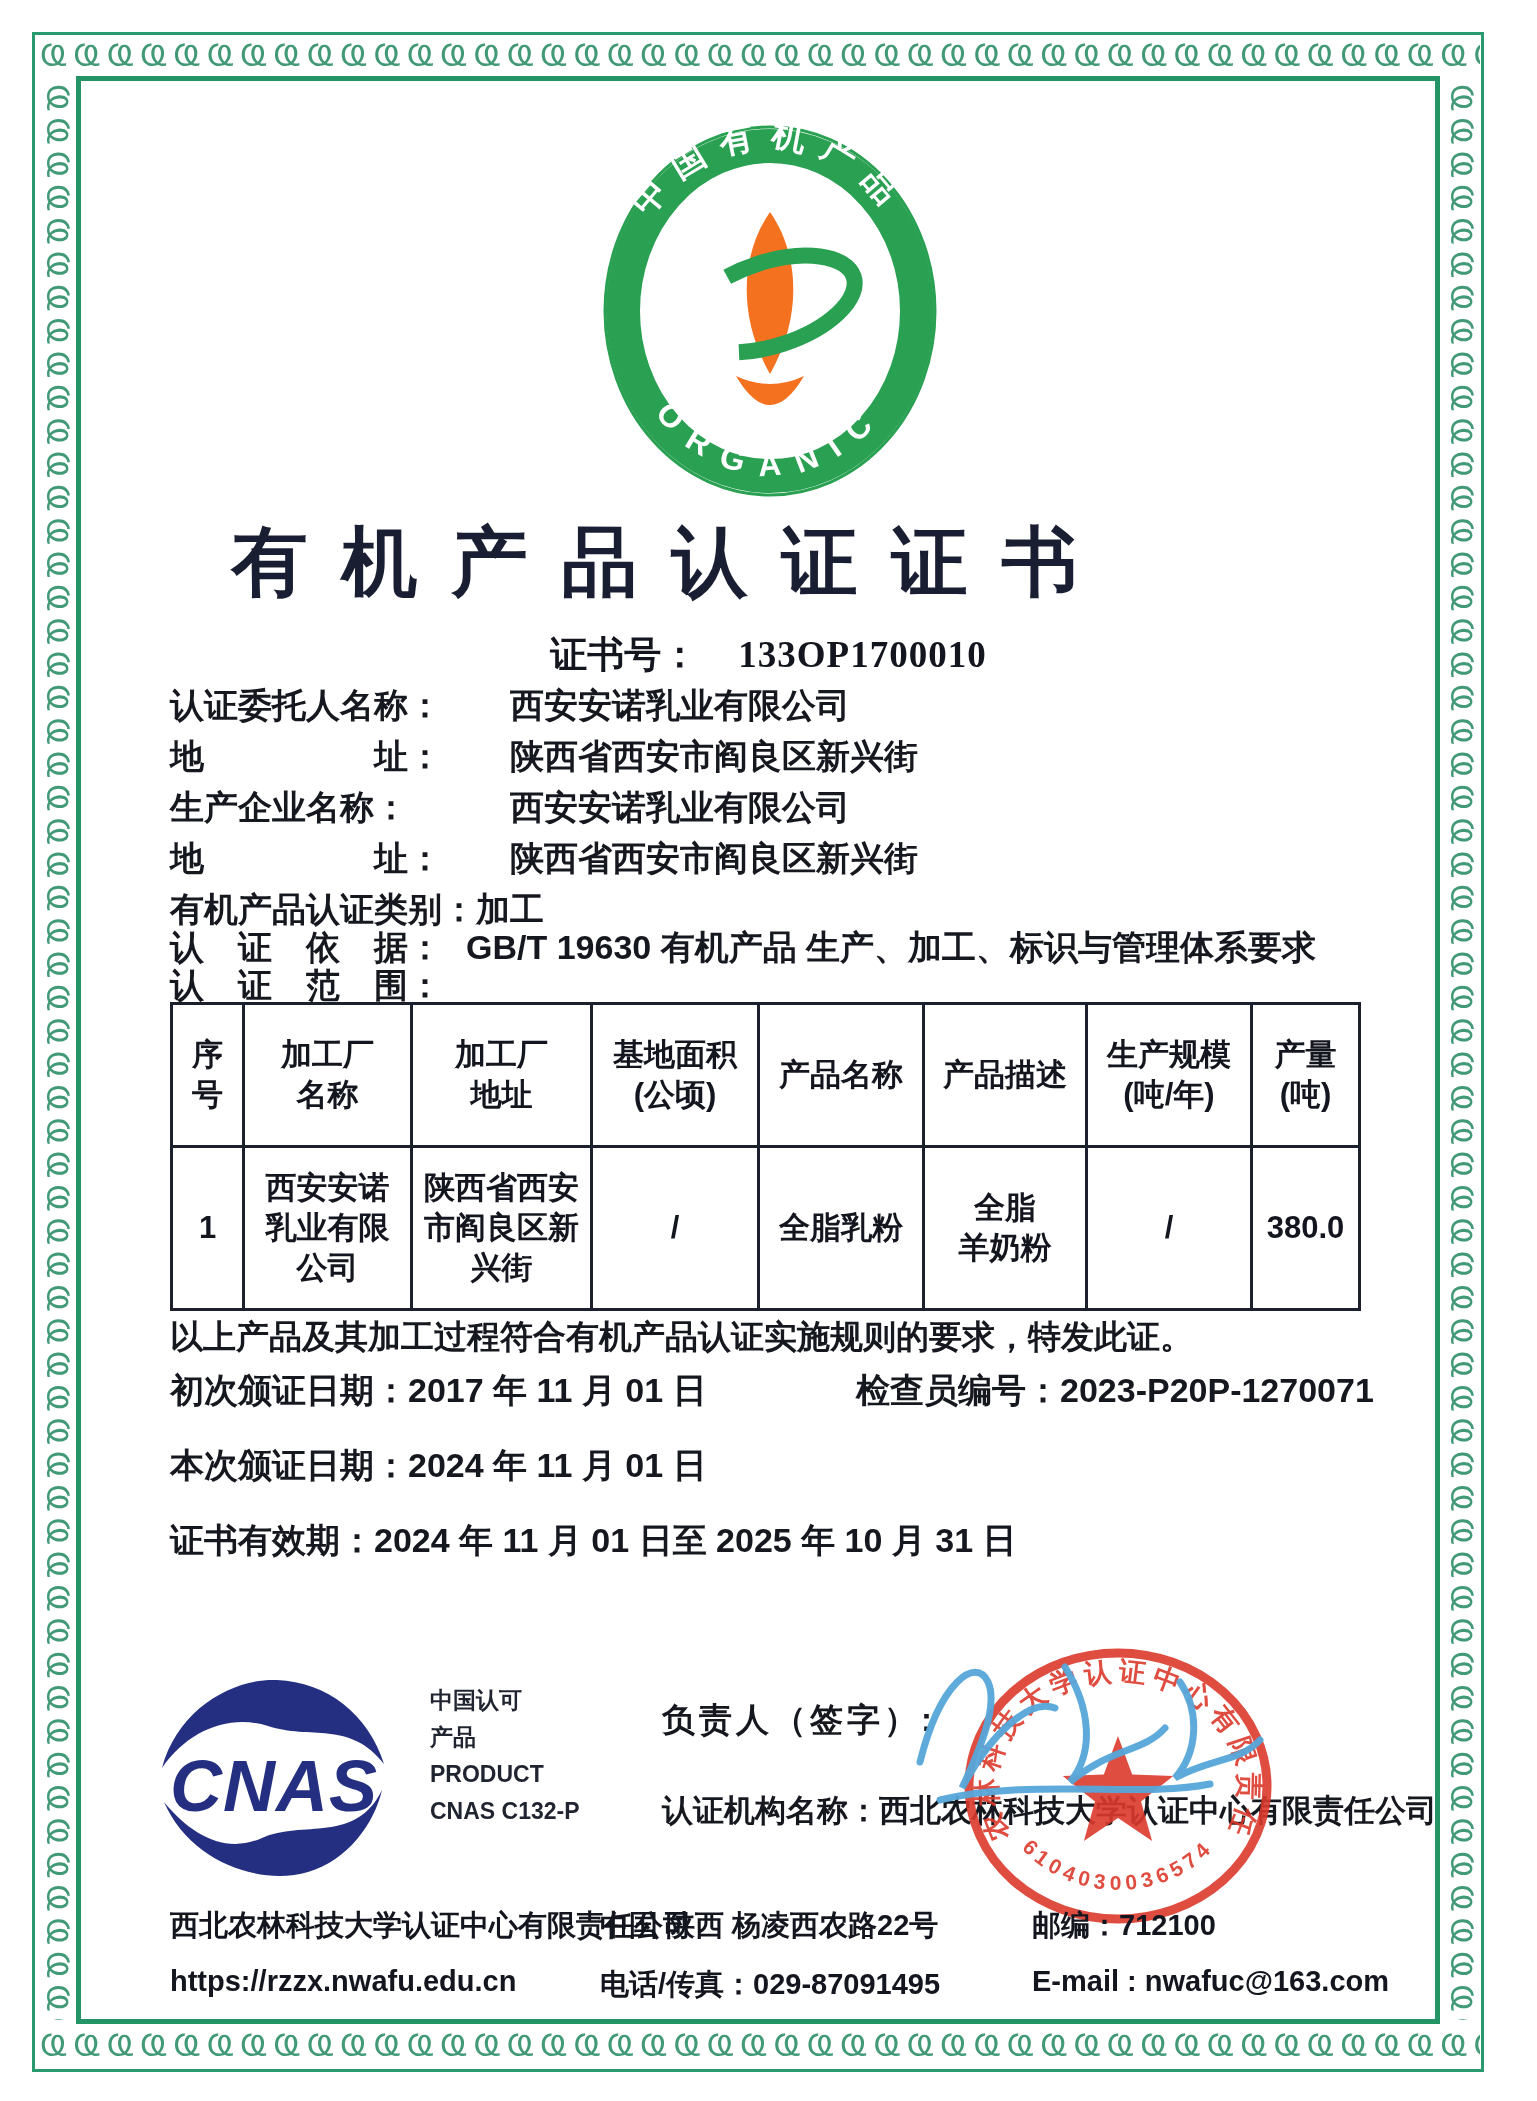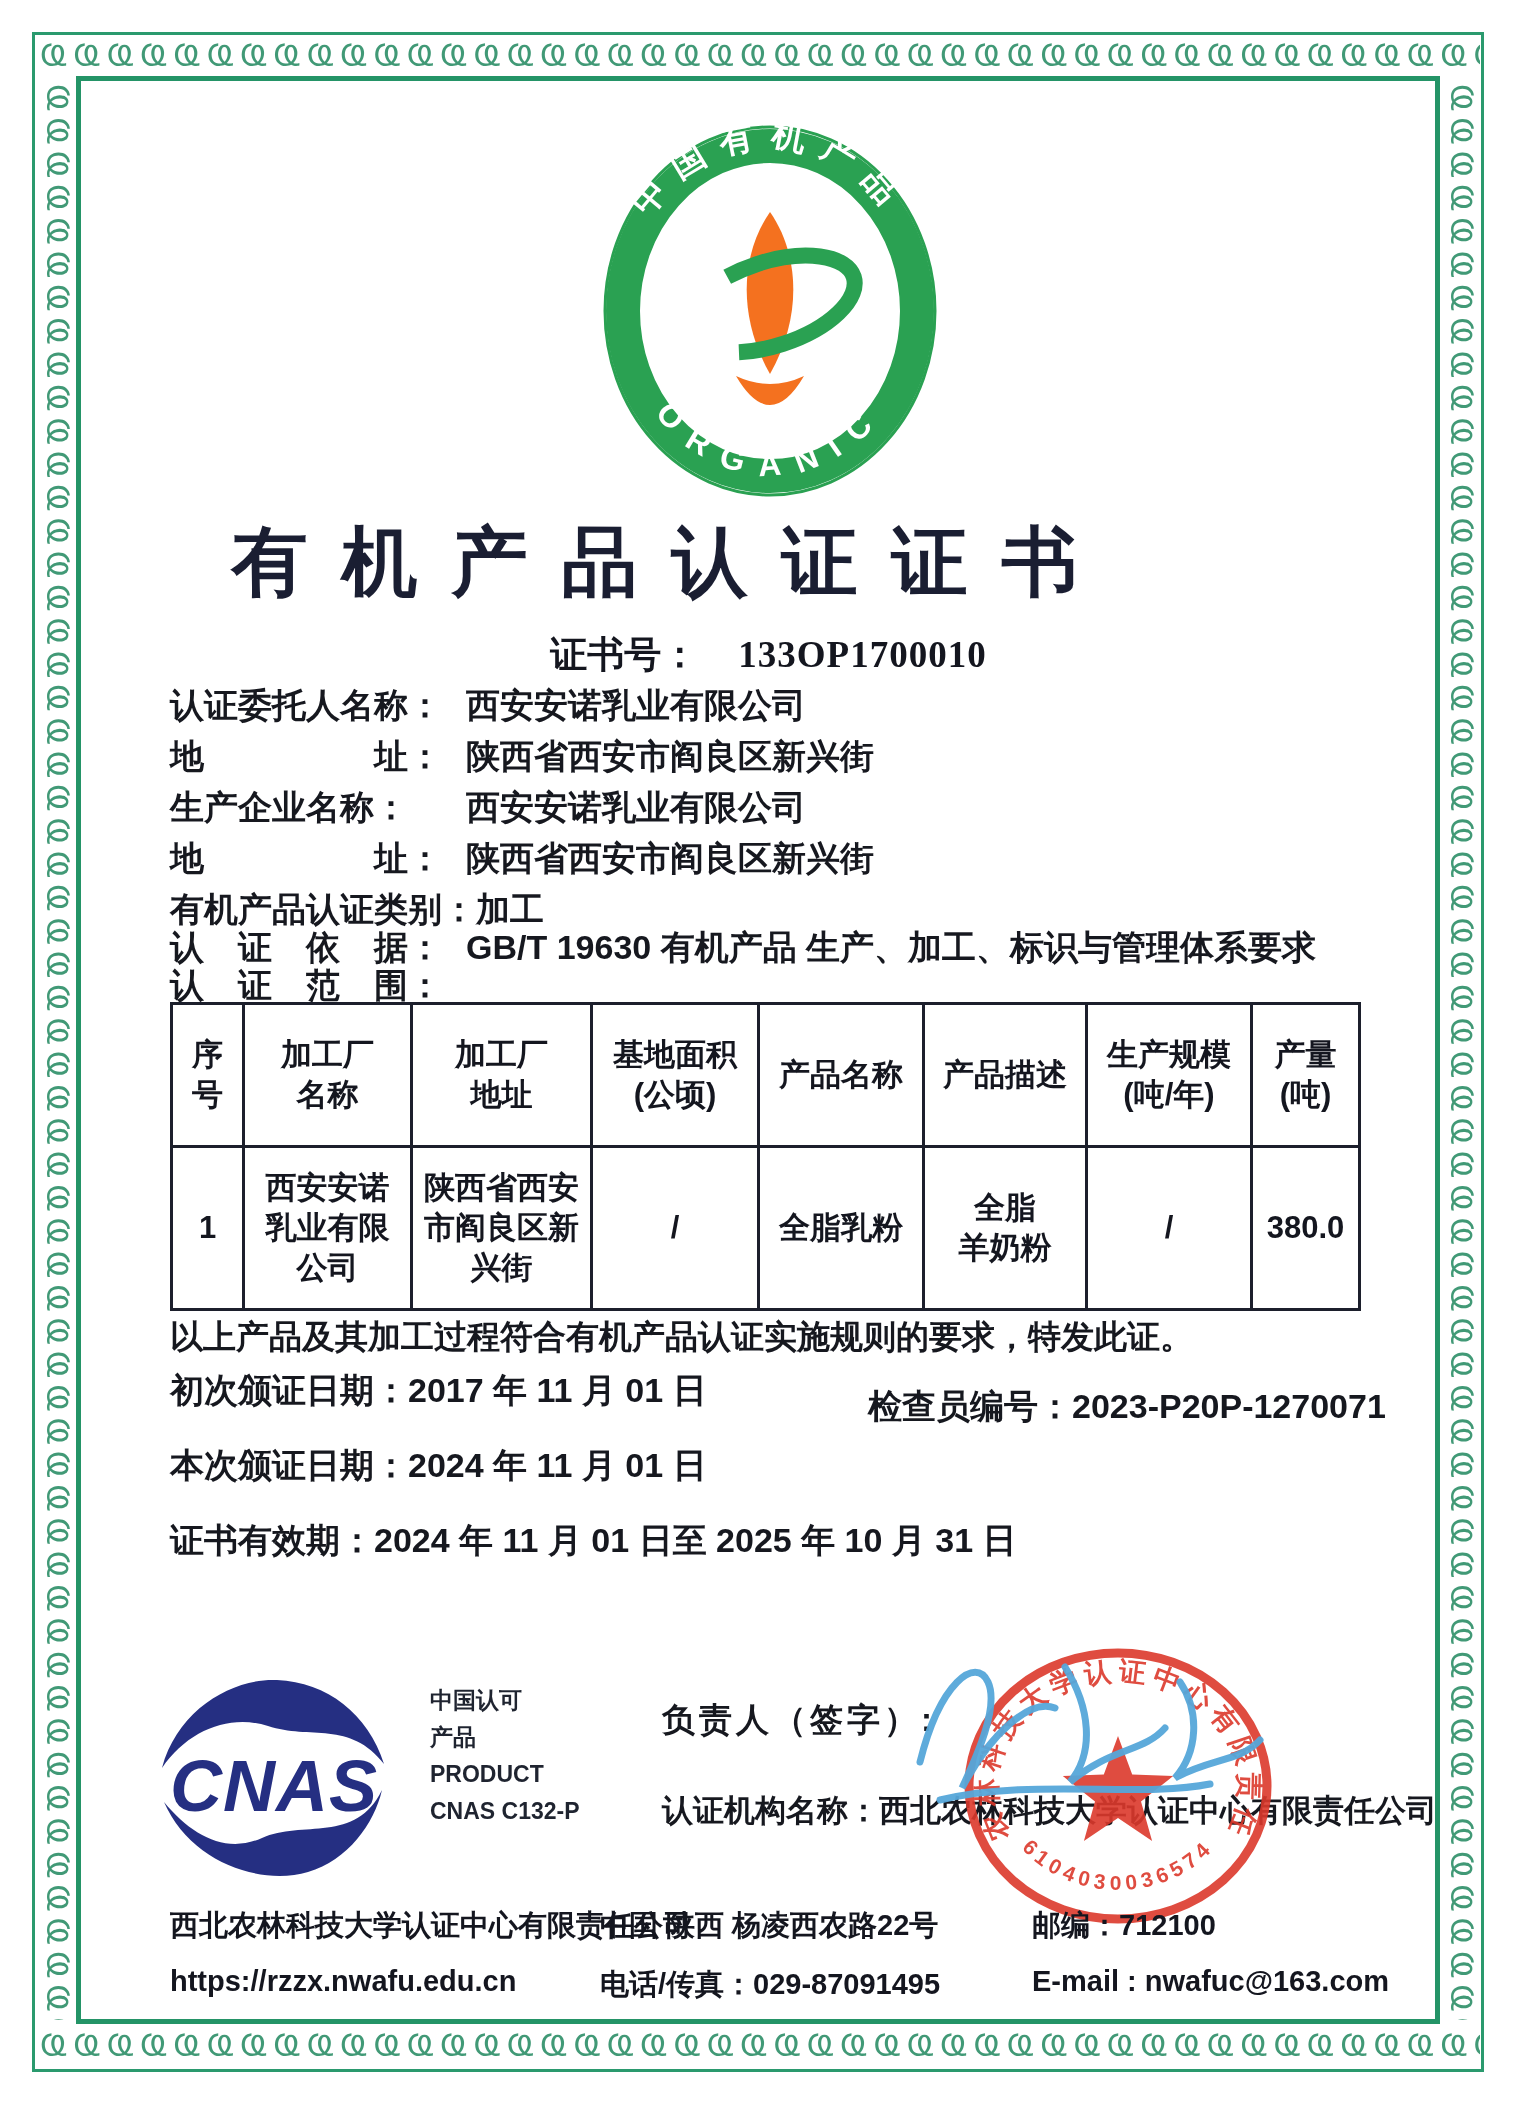--- a/index.html
+++ b/index.html
@@ -27,34 +27,34 @@
   .title{position:absolute;left:0;top:512px;width:1343px;text-align:center;
     font-size:76px;font-weight:700;letter-spacing:34px;color:#1a1e32;white-space:nowrap;}
   .certno{position:absolute;left:0;top:630px;width:1537px;text-align:center;
     font-size:37px;font-weight:700;color:#14161f;}
   .certno .num{font-family:"Liberation Serif","DejaVu Serif",serif;letter-spacing:1px;margin-left:40px;}
   
   .fields{position:absolute;left:170px;top:686px;width:1230px;}
   .frow{display:flex;align-items:flex-start;font-size:34px;font-weight:700;line-height:38px;}
   .frow .lab{flex:0 0 296px;white-space:nowrap;}
   .frow .val{white-space:nowrap;}
-  .frow.g1{margin-bottom:13px;}
+  .frow.g1{margin-bottom:13px;gap:44px;}
   .frow.g2{margin-bottom:0px;align-items:flex-end;}
   
   table.scope{position:absolute;left:170px;top:1002px;width:1188px;border-collapse:collapse;
     table-layout:fixed;}
   table.scope th,table.scope td{border:3px solid #1c1f2c;text-align:center;vertical-align:middle;
     font-size:31px;font-weight:700;white-space:pre-line;padding:4px;line-height:40px;color:#14161f;}
   table.scope th{height:132px;}
   table.scope td{height:152px;}
   
   .statement{position:absolute;left:170px;top:1315px;font-size:33px;font-weight:700;white-space:nowrap;}
   .dates{position:absolute;left:170px;top:1368px;width:1200px;font-size:34px;font-weight:700;}
   .dates .row{margin-bottom:29px;white-space:nowrap;}
-  .inspector{position:absolute;left:686px;top:16px;white-space:nowrap;margin-left:12px;}
+  .inspector{position:absolute;left:686px;top:0;white-space:nowrap;}
   
   .cnas-logo{position:absolute;left:150px;top:1676px;}
   .cnas-text{position:absolute;left:430px;top:1682px;font-size:23px;font-weight:700;
     line-height:37px;color:#1f2430;}
   .signer{position:absolute;left:662px;top:1698px;font-size:33px;font-weight:700;letter-spacing:4px;}
   .agency{position:absolute;left:662px;top:1790px;font-size:31px;font-weight:700;white-space:nowrap;}
   .stamp{position:absolute;left:958px;top:1642px;opacity:.9;}
   .signature{position:absolute;left:880px;top:1612px;}
   
   .footer{position:absolute;left:0;top:1906px;width:1537px;font-size:29px;font-weight:700;color:#14161f;}

